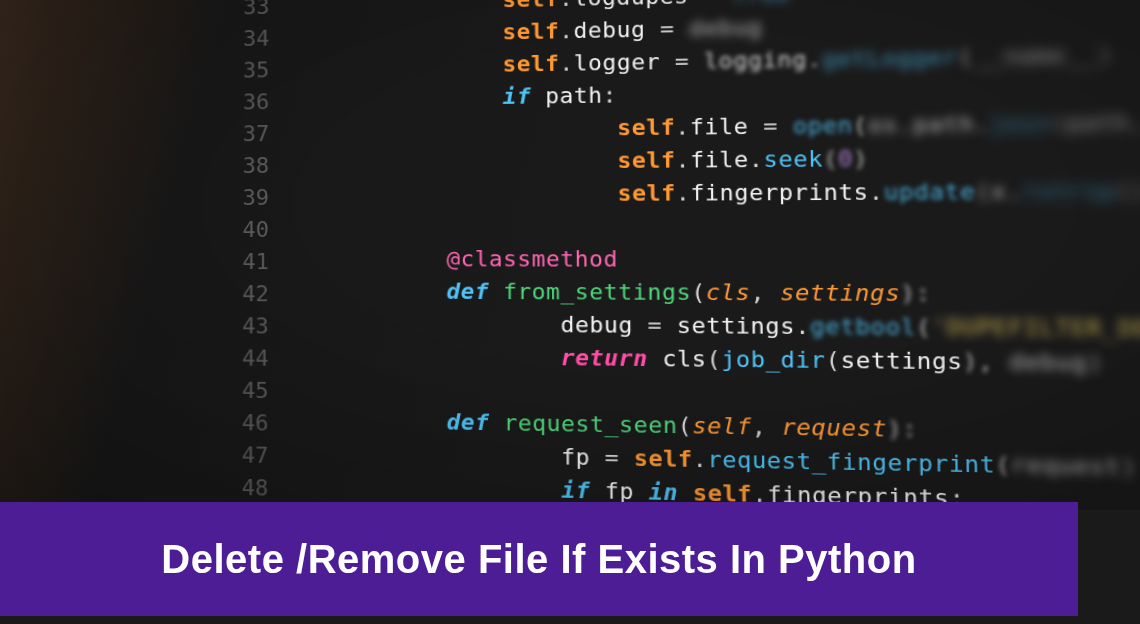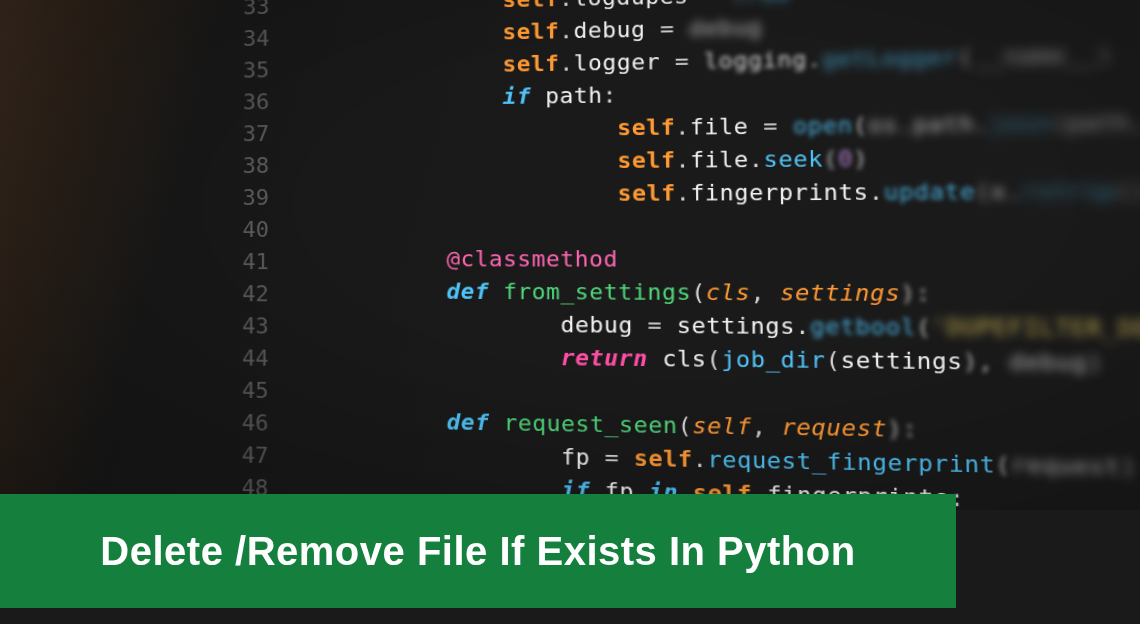--- a/index.html
+++ b/index.html
@@ -61,25 +61,25 @@
 .k-decorator { color: #ff66b3; }
 .k-param { color: #ff9933; font-style: italic; }
 .k-return { color: #ff4da6; font-style: italic; font-weight: 600; }
 .k-string { color: #ffe066; }
 .k-num { color: #c792ea; }
 .blur1 { filter: blur(2px); opacity: 0.85; }
 .blur2 { filter: blur(4px); opacity: 0.7; }
 .blur3 { filter: blur(6px); opacity: 0.55; }
 .banner {
   position: absolute;
-  bottom: 16px;
+  bottom: 8px;
   left: 0;
-  width: 956px;
+  width: 1078px;
   height: 114px;
-  background: #15803d;
+  background: #4c1d95;
   display: flex;
   align-items: center;
   justify-content: center;
 }
 .banner-text {
   color: #ffffff;
   font-family: 'Arial Black', 'Helvetica', sans-serif;
   font-weight: 900;
   font-size: 40px;
   letter-spacing: 0.5px;

